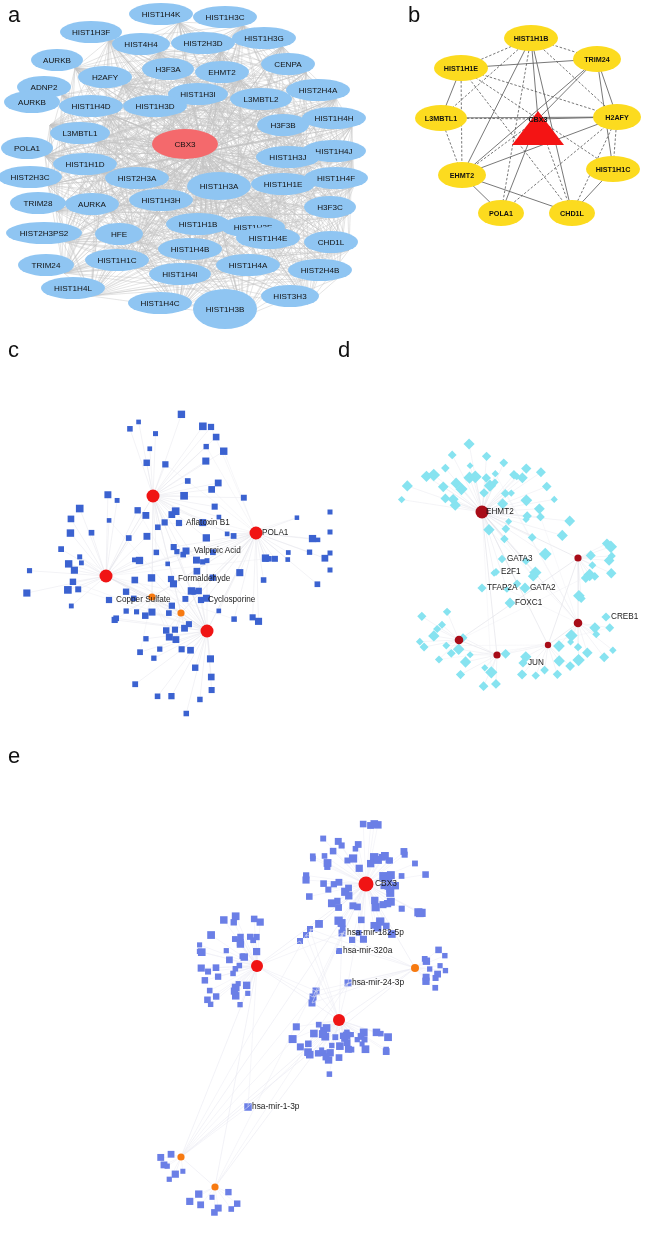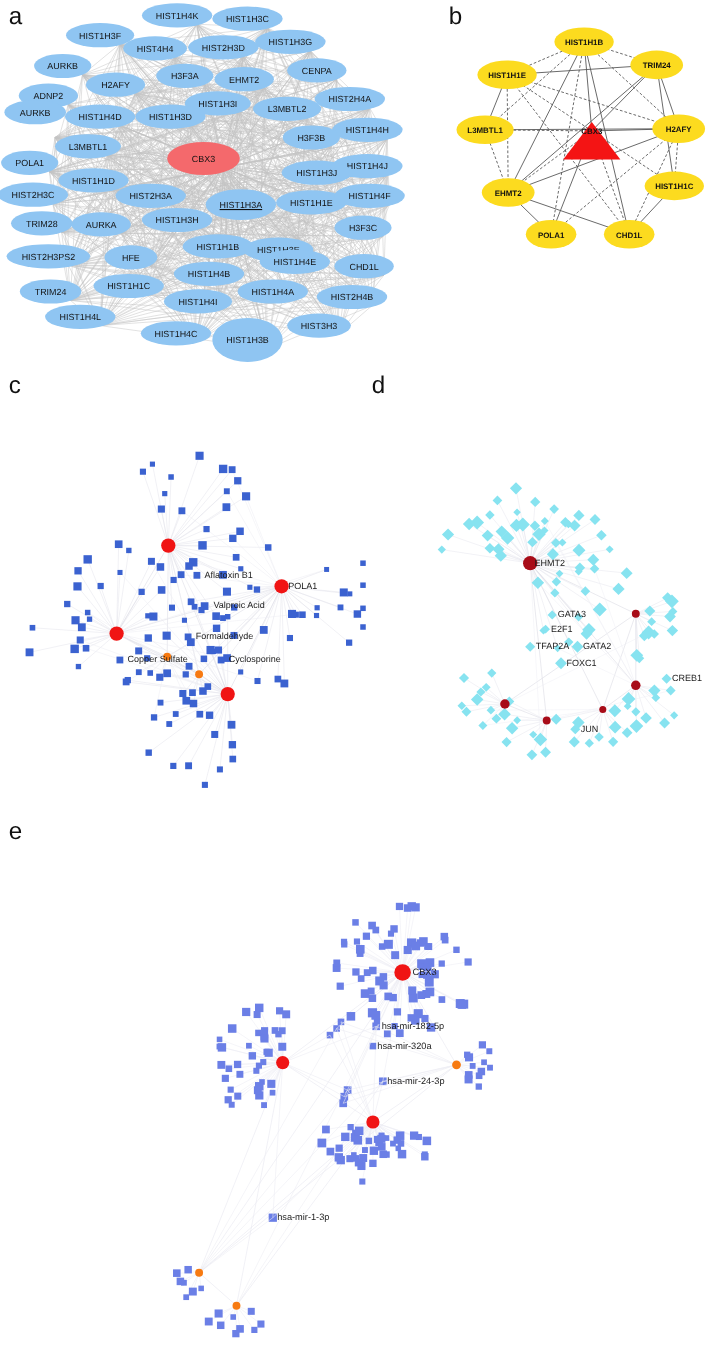--- a/index.html
+++ b/index.html
@@ -991,21 +991,21 @@
       </div>
       <div class="node-ell" style="left: 85px; top: 164px; width: 64px; height: 22px;">
         <span>HIST1H1D</span>
       </div>
       <div class="node-ell" style="left: 30px; top: 177px; width: 64px; height: 22px;">
         <span>HIST2H3C</span>
       </div>
       <div class="node-ell" style="left: 137px; top: 178px; width: 64px; height: 22px;">
         <span>HIST2H3A</span>
       </div>
-      <div class="node-ell" style="left: 219px; top: 186px; width: 64px; height: 28px; text-decoration: underline;">
+      <div class="node-ell" style="left: 219px; top: 186px; width: 64px; height: 28px;">
         <span>HIST1H3A</span>
       </div>
       <div class="node-ell" style="left: 283px; top: 184px; width: 64px; height: 22px;">
         <span>HIST1H1E</span>
       </div>
       <div class="node-ell" style="left: 336px; top: 178px; width: 64px; height: 22px;">
         <span>HIST1H4F</span>
       </div>
       <div class="node-ell" style="left: 38px; top: 203px; width: 56px; height: 22px;">
         <span>TRIM28</span>

